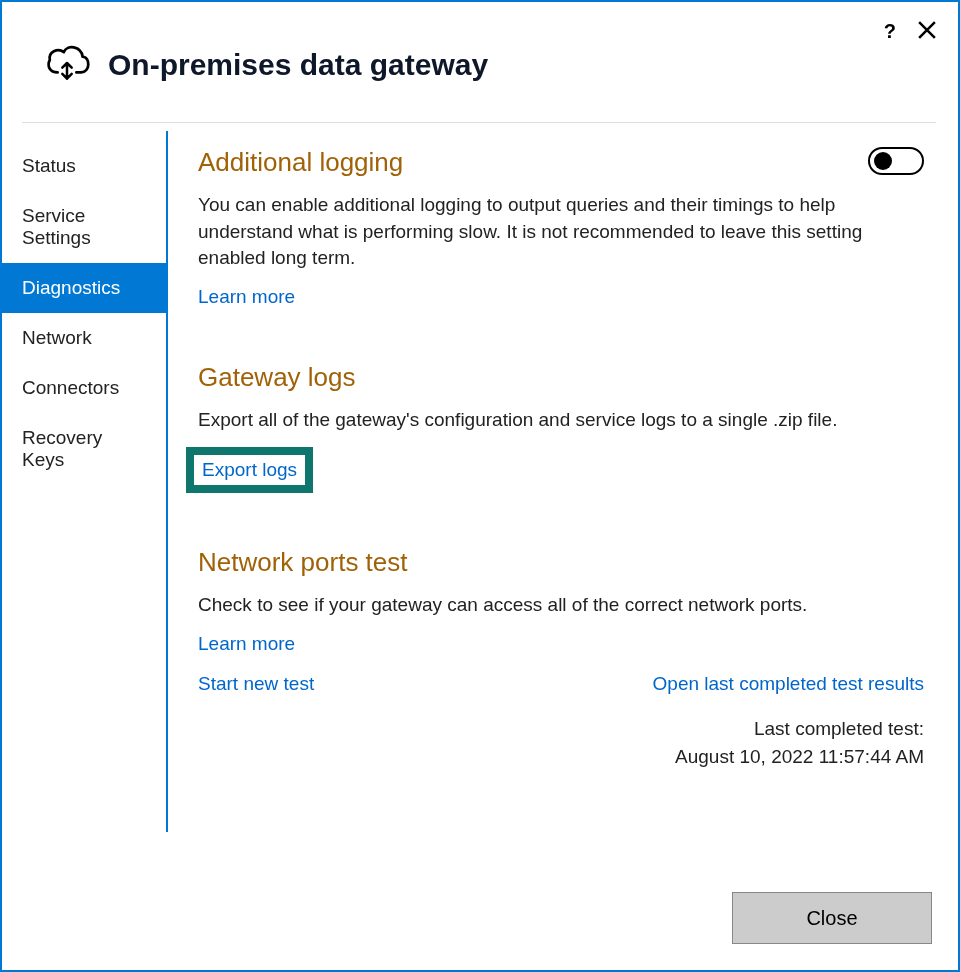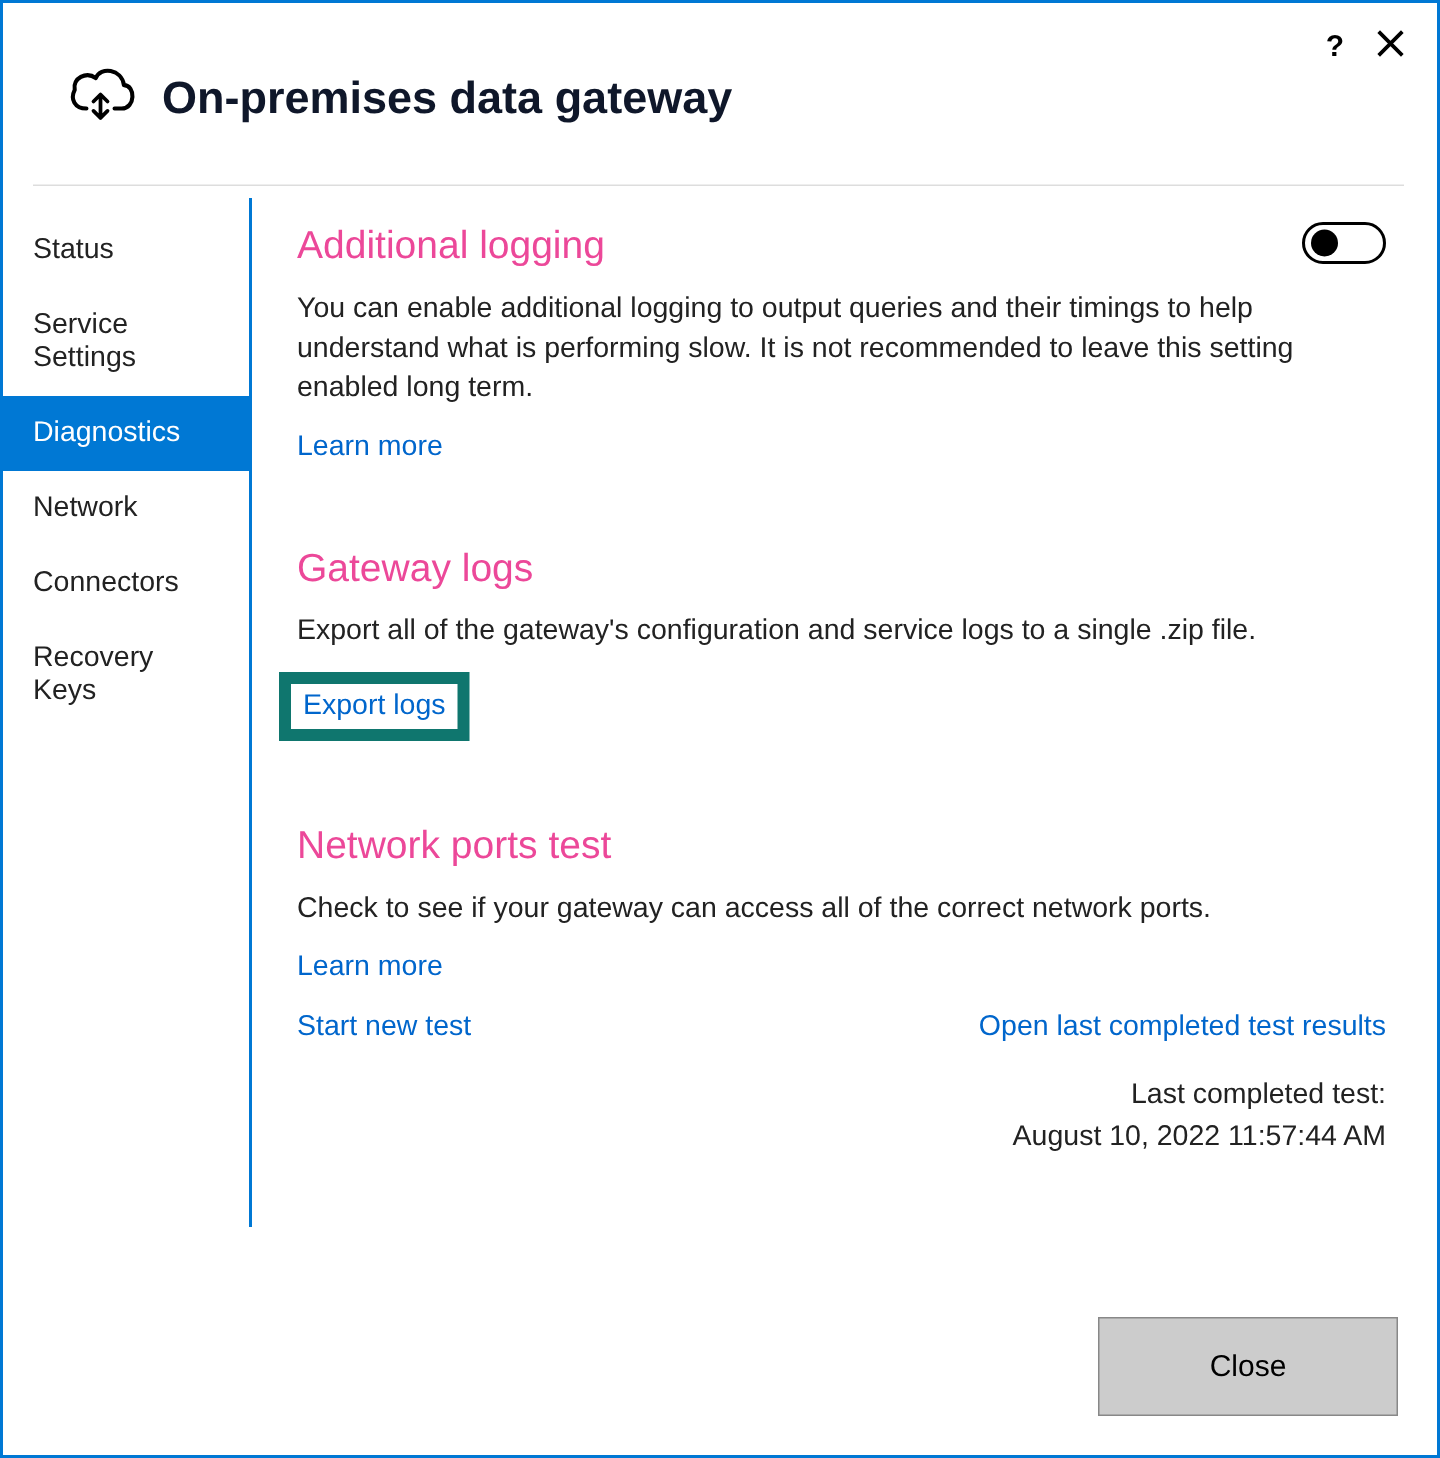--- a/index.html
+++ b/index.html
@@ -81,21 +81,21 @@
     }
     .content {
       flex: 1;
       padding: 24px 34px 20px 30px;
       overflow: auto;
     }
     .section { margin-bottom: 54px; position: relative; }
     .section h2 {
       font-size: 26px;
       font-weight: 400;
-      color: #ec4899;
+      color: #a16207;
       margin-bottom: 14px;
     }
     .section p {
       font-size: 19px;
       line-height: 1.4;
       color: #222;
       margin-bottom: 14px;
     }
     .link {
       color: #0066cc;
@@ -142,21 +142,21 @@
       line-height: 1.45;
       color: #222;
     }
     .footer {
       padding: 0 26px 26px 0;
       display: flex;
       justify-content: flex-end;
     }
     .close-btn {
       width: 200px;
-      height: 66px;
+      height: 52px;
       background: #ccc;
       border: 1px solid #888;
       font-size: 20px;
       cursor: pointer;
       font-family: inherit;
     }
   </style>
 </head>
 <body>
 

